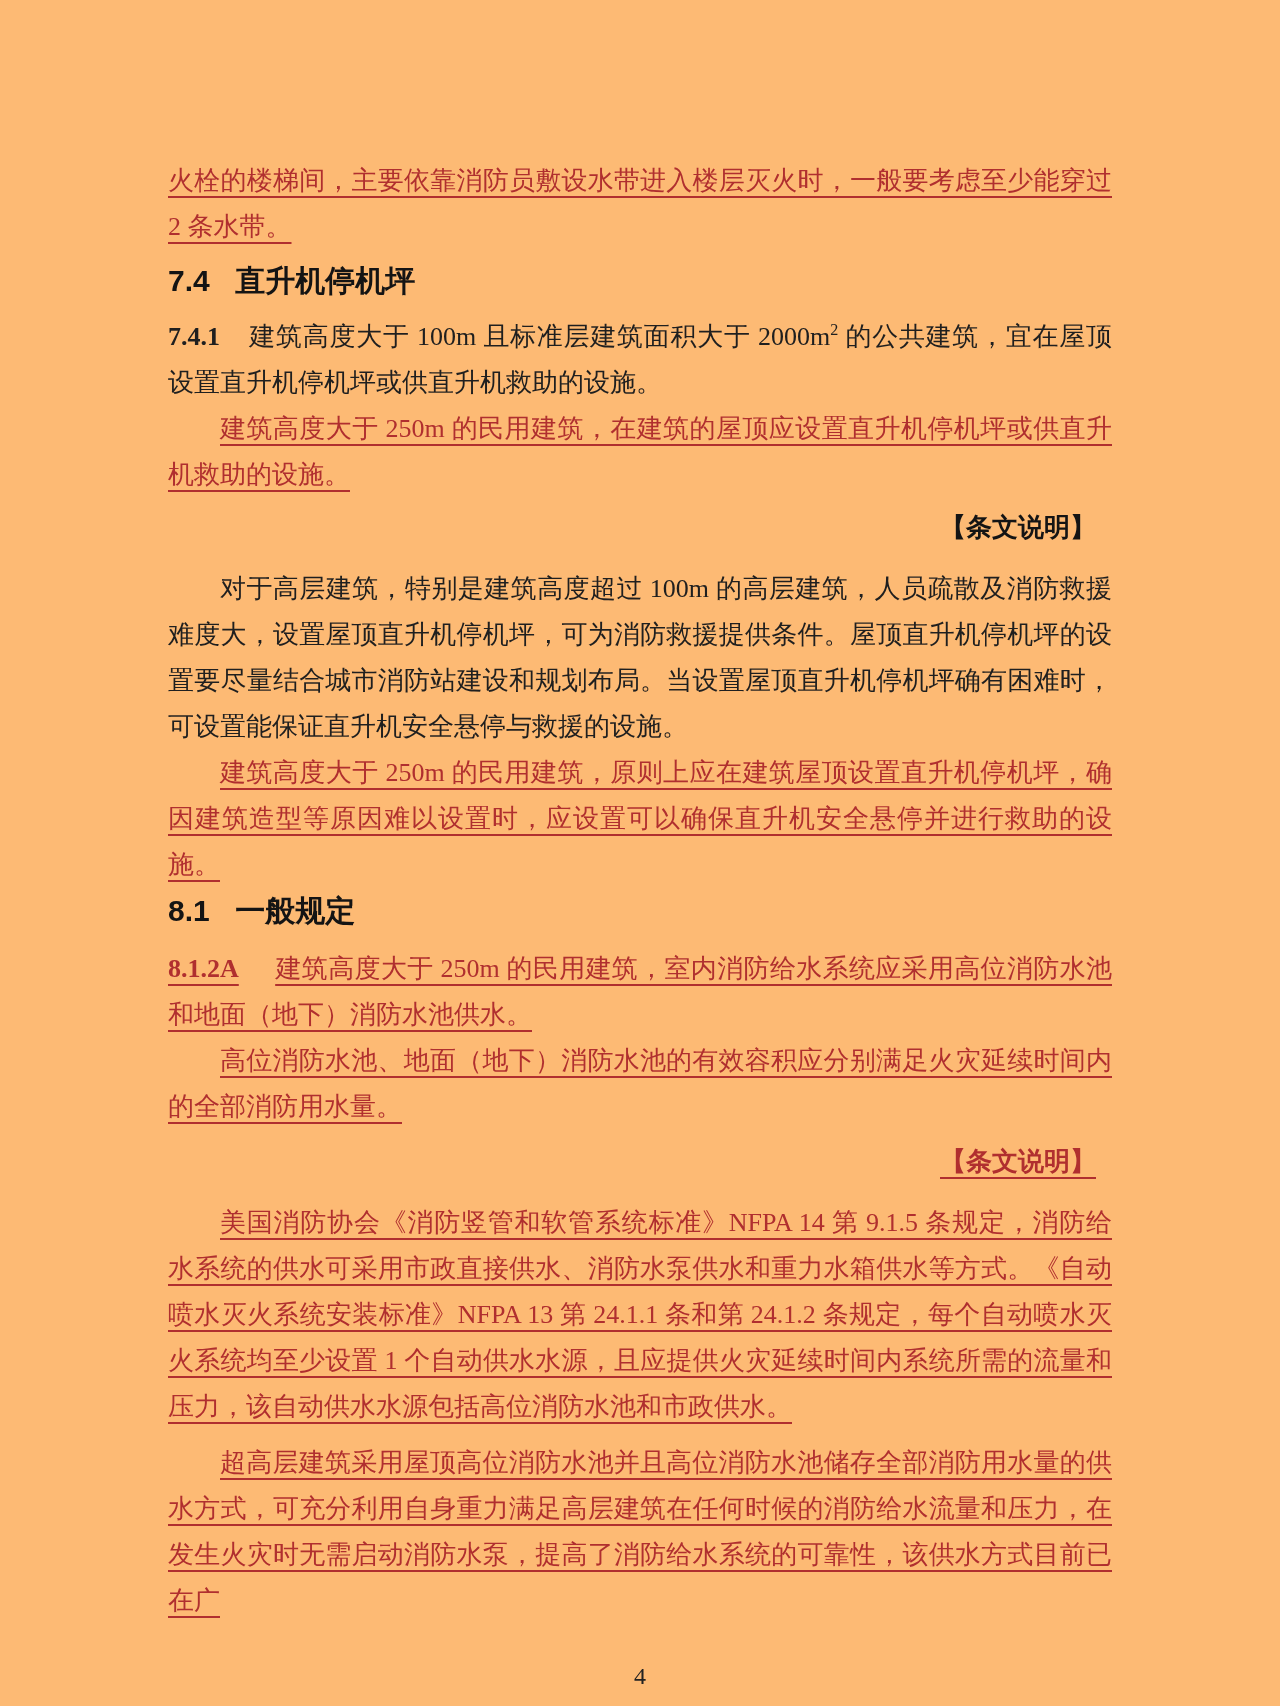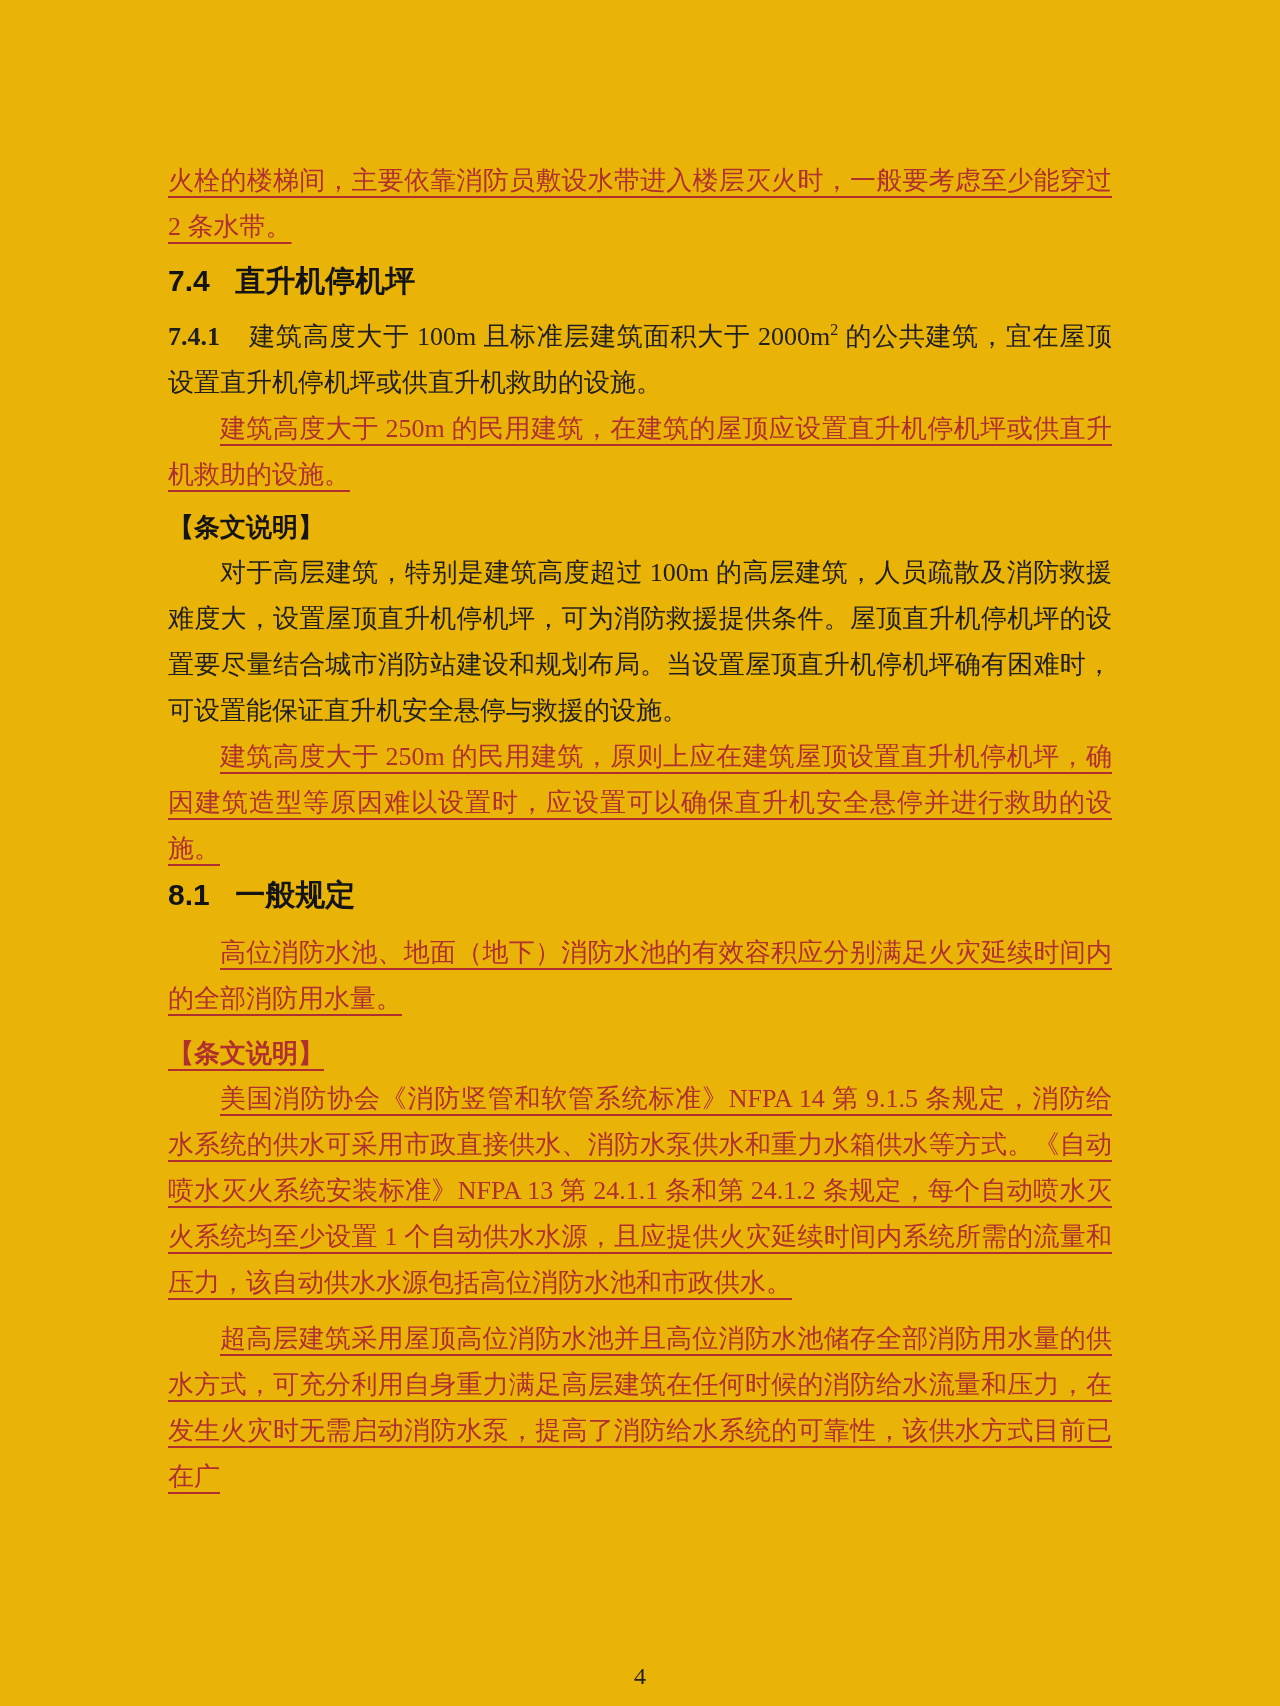--- a/index.html
+++ b/index.html
@@ -4,21 +4,21 @@
 <style>
   :root{
     --revision-red:#b02f2f;
     --body-black:#1f1f1f;
   }
   html,body{margin:0;padding:0;background:#ffffff;}
   .page{
     position:relative;
     width:1280px;
     height:1706px;
-    background:#eab308;
+    background:#fdba74;
     overflow:hidden;
     font-family:"Liberation Serif","DejaVu Serif",serif;
   }
   .content{
     position:absolute;
     left:168px;
     top:158px;
     width:944px;
   }
   .para{
@@ -45,26 +45,26 @@
     font-family:"Liberation Sans","DejaVu Sans",sans-serif;
     font-weight:700;
     color:#141414;
   }
   .section-heading{font-size:30px;line-height:46px;}
   .h74{margin:8px 0 10px;}
   .chapter-heading{font-size:31px;line-height:48px;margin:34px 0 11px;}
   .s81{margin:0 0 12px;}
   .hnum{margin-right:0.85em;}
   .note-label{
-    margin:0;
+    margin:16px;
     font-size:26px;
     line-height:46px;
     font-family:"Liberation Sans","DejaVu Sans",sans-serif;
     font-weight:700;
-    text-align:left;
+    text-align:right;
   }
   .note-black{color:#141414;margin-top:6px;}
   .note-red{color:var(--revision-red);margin-top:8px;}
   .mt10{margin-top:10px;}
   .page-number{
     position:absolute;
     left:0;
     right:0;
     bottom:16px;
     text-align:center;
@@ -95,20 +95,23 @@
 
     <p class="para indent">对于高层建筑，特别是建筑高度超过 100m 的高层建筑，人员疏散及消防救援难度大，设置屋顶直升机停机坪，可为消防救援提供条件。屋顶直升机停机坪的设置要尽量结合城市消防站建设和规划布局。当设置屋顶直升机停机坪确有困难时，可设置能保证直升机安全悬停与救援的设施。</p>
 
     <p class="para red ul indent">建筑高度大于 250m 的民用建筑，原则上应在建筑屋顶设置直升机停机坪，确因建筑造型等原因难以设置时，应设置可以确保直升机安全悬停并进行救助的设施。</p>
 
 
     <h2 class="heading section-heading s81">
       <span class="hnum">8.1</span><span>一般规定</span>
     </h2>
 
+    <p class="para red ul">
+      <span class="cnum-wide">8.1.2A</span><span>建筑高度大于 250m 的民用建筑，室内消防给水系统应采用高位消防水池和地面（地下）消防水池供水。</span>
+    </p>
 
     <p class="para red ul indent">高位消防水池、地面（地下）消防水池的有效容积应分别满足火灾延续时间内的全部消防用水量。</p>
 
 
     <p class="note-label note-red ul">【条文说明】</p>
 
     <p class="para red ul indent">美国消防协会《消防竖管和软管系统标准》NFPA 14 第 9.1.5 条规定，消防给水系统的供水可采用市政直接供水、消防水泵供水和重力水箱供水等方式。《自动喷水灭火系统安装标准》NFPA 13 第 24.1.1 条和第 24.1.2 条规定，每个自动喷水灭火系统均至少设置 1 个自动供水水源，且应提供火灾延续时间内系统所需的流量和压力，该自动供水水源包括高位消防水池和市政供水。</p>
 
     <p class="para red ul indent mt10">超高层建筑采用屋顶高位消防水池并且高位消防水池储存全部消防用水量的供水方式，可充分利用自身重力满足高层建筑在任何时候的消防给水流量和压力，在发生火灾时无需启动消防水泵，提高了消防给水系统的可靠性，该供水方式目前已在广</p>
 

